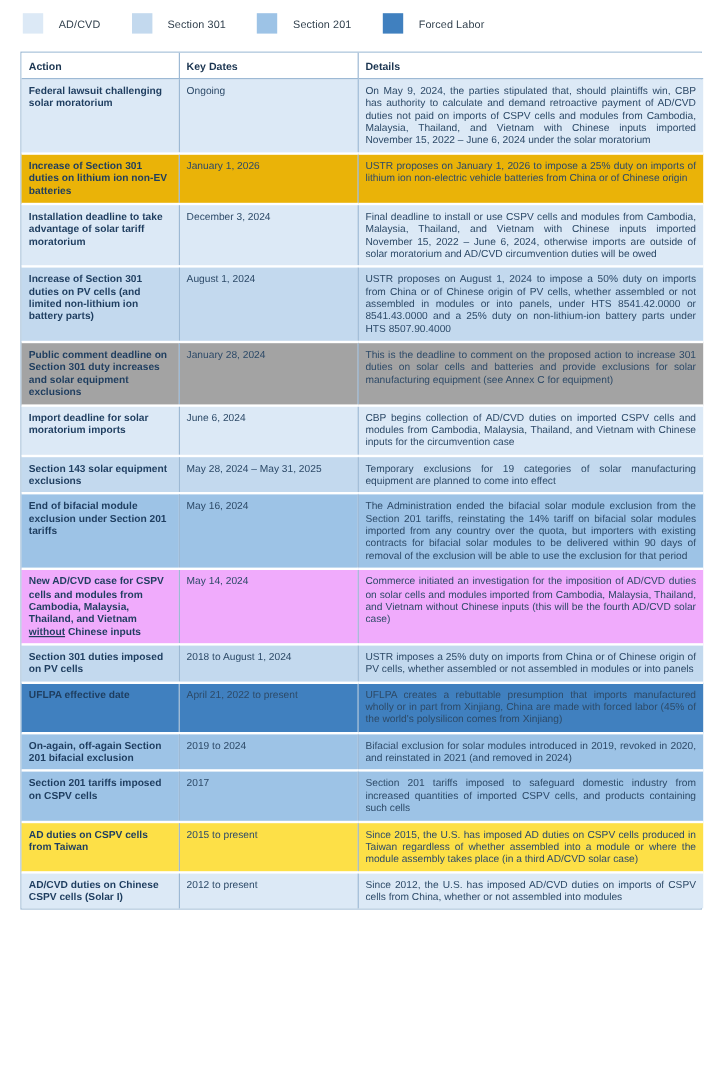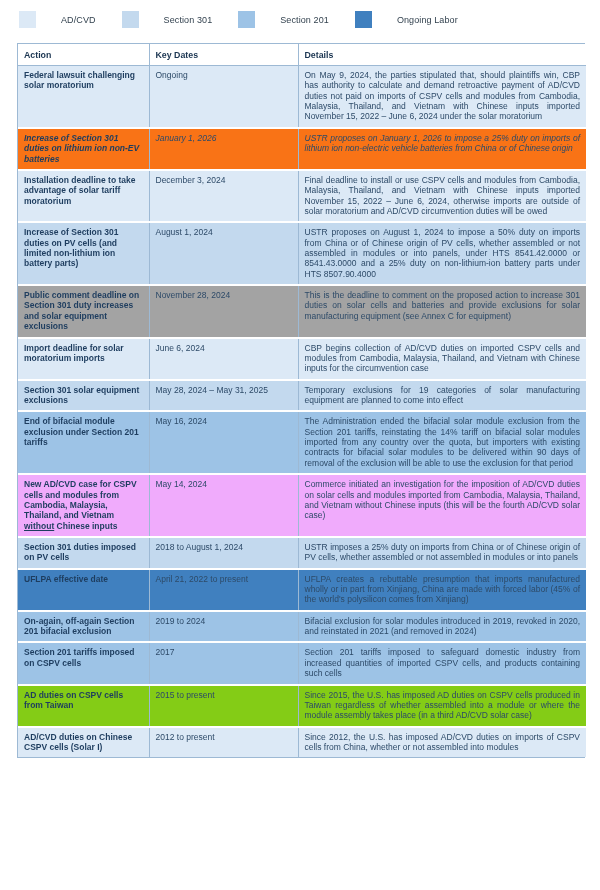--- a/index.html
+++ b/index.html
@@ -4,21 +4,21 @@
 <style>
   html,body{margin:0;padding:0;background:#ffffff;}
   body{
     width:600px;height:890px;box-sizing:border-box;
     padding:9px 15px 0 17px;
     font-family:"Liberation Sans",sans-serif;
     -webkit-font-smoothing:antialiased;
   }
   
   .legend{display:flex;align-items:center;gap:26px;margin:2px 0 15px 2px;}
-  .legend-item{display:flex;align-items:center;gap:25px;justify-content:center;}
+  .legend-item{display:flex;align-items:center;gap:13px;justify-content:center;}
   .legend-swatch{width:17px;height:17px;display:inline-block;}
   .legend-label{font-size:9px;color:#33424f;letter-spacing:.1px;}
   
   .table-wrap{border:1px solid #9db9d4;}
   table{border-collapse:collapse;width:100%;table-layout:fixed;}
   col.c-action{width:131px;}
   col.c-dates{width:149px;}
   col.c-details{width:288px;}
   th{
     background:#ffffff;text-align:left;font-size:8.8px;color:#1b3551;
@@ -48,21 +48,21 @@
     <span class="legend-label">Section 301</span>
   </div>
 
   <div class="legend-item">
     <span class="legend-swatch" style="background: rgb(157, 195, 230);"></span>
     <span class="legend-label">Section 201</span>
   </div>
 
   <div class="legend-item">
     <span class="legend-swatch" style="background: rgb(64, 128, 191);"></span>
-    <span class="legend-label">Ongoing Labor</span>
+    <span class="legend-label">Forced Labor</span>
   </div>
 </div>
 
 <div class="table-wrap">
   <table>
     <colgroup>
         <col class="c-action">
         <col class="c-dates">
         <col class="c-details">
       </colgroup>
@@ -73,52 +73,52 @@
         <th>Details</th>
       </tr>
     </thead>
     <tbody>
   <tr style="background: rgb(220, 233, 246);">
     <td class="action">Federal lawsuit challenging solar moratorium</td>
     <td class="dates">Ongoing</td>
     <td class="details">On May 9, 2024, the parties stipulated that, should plaintiffs win, CBP has authority to calculate and demand retroactive payment of AD/CVD duties not paid on imports of CSPV cells and modules from Cambodia, Malaysia, Thailand, and Vietnam with Chinese inputs imported November 15, 2022 – June 6, 2024 under the solar moratorium</td>
   </tr>
 
-  <tr style="background: #f97316; font-style: italic;">
+  <tr style="background: #eab308;">
     <td class="action">Increase of Section 301 duties on lithium ion non-EV batteries</td>
     <td class="dates">January 1, 2026</td>
     <td class="details">USTR proposes on January 1, 2026 to impose a 25% duty on imports of lithium ion non-electric vehicle batteries from China or of Chinese origin</td>
   </tr>
 
   <tr style="background: rgb(220, 233, 246);">
     <td class="action">Installation deadline to take advantage of solar tariff moratorium</td>
     <td class="dates">December 3, 2024</td>
     <td class="details">Final deadline to install or use CSPV cells and modules from Cambodia, Malaysia, Thailand, and Vietnam with Chinese inputs imported November 15, 2022 – June 6, 2024, otherwise imports are outside of solar moratorium and AD/CVD circumvention duties will be owed</td>
   </tr>
 
   <tr style="background: rgb(195, 217, 238);">
     <td class="action">Increase of Section 301 duties on PV cells (and limited non-lithium ion battery parts)</td>
     <td class="dates">August 1, 2024</td>
     <td class="details">USTR proposes on August 1, 2024 to impose a 50% duty on imports from China or of Chinese origin of PV cells, whether assembled or not assembled in modules or into panels, under HTS 8541.42.0000 or 8541.43.0000 and a 25% duty on non-lithium-ion battery parts under HTS 8507.90.4000</td>
   </tr>
 
   <tr style="background: #a3a3a3;">
     <td class="action">Public comment deadline on Section 301 duty increases and solar equipment exclusions</td>
-    <td class="dates">November 28, 2024</td>
+    <td class="dates">January 28, 2024</td>
     <td class="details">This is the deadline to comment on the proposed action to increase 301 duties on solar cells and batteries and provide exclusions for solar manufacturing equipment (see Annex C for equipment)</td>
   </tr>
 
   <tr style="background: rgb(220, 233, 246);">
     <td class="action">Import deadline for solar moratorium imports</td>
     <td class="dates">June 6, 2024</td>
     <td class="details">CBP begins collection of AD/CVD duties on imported CSPV cells and modules from Cambodia, Malaysia, Thailand, and Vietnam with Chinese inputs for the circumvention case</td>
   </tr>
 
   <tr style="background: rgb(195, 217, 238);">
-    <td class="action">Section 301 solar equipment exclusions</td>
+    <td class="action">Section 143 solar equipment exclusions</td>
     <td class="dates">May 28, 2024 – May 31, 2025</td>
     <td class="details">Temporary exclusions for 19 categories of solar manufacturing equipment are planned to come into effect</td>
   </tr>
 
   <tr style="background: rgb(157, 195, 230);">
     <td class="action">End of bifacial module exclusion under Section 201 tariffs</td>
     <td class="dates">May 16, 2024</td>
     <td class="details">The Administration ended the bifacial solar module exclusion from the Section 201 tariffs, reinstating the 14% tariff on bifacial solar modules imported from any country over the quota, but importers with existing contracts for bifacial solar modules to be delivered within 90 days of removal of the exclusion will be able to use the exclusion for that period</td>
   </tr>
 
@@ -145,21 +145,21 @@
     <td class="dates">2019 to 2024</td>
     <td class="details">Bifacial exclusion for solar modules introduced in 2019, revoked in 2020, and reinstated in 2021 (and removed in 2024)</td>
   </tr>
 
   <tr style="background: rgb(157, 195, 230);">
     <td class="action">Section 201 tariffs imposed on CSPV cells</td>
     <td class="dates">2017</td>
     <td class="details">Section 201 tariffs imposed to safeguard domestic industry from increased quantities of imported CSPV cells, and products containing such cells</td>
   </tr>
 
-  <tr style="background: #84cc16;">
+  <tr style="background: #fde047;">
     <td class="action">AD duties on CSPV cells from Taiwan</td>
     <td class="dates">2015 to present</td>
     <td class="details">Since 2015, the U.S. has imposed AD duties on CSPV cells produced in Taiwan regardless of whether assembled into a module or where the module assembly takes place (in a third AD/CVD solar case)</td>
   </tr>
 
 
   <tr style="background: rgb(220, 233, 246); padding-left: 13px;">
     <td class="action">AD/CVD duties on Chinese CSPV cells (Solar I)</td>
     <td class="dates">2012 to present</td>
     <td class="details">Since 2012, the U.S. has imposed AD/CVD duties on imports of CSPV cells from China, whether or not assembled into modules</td>

